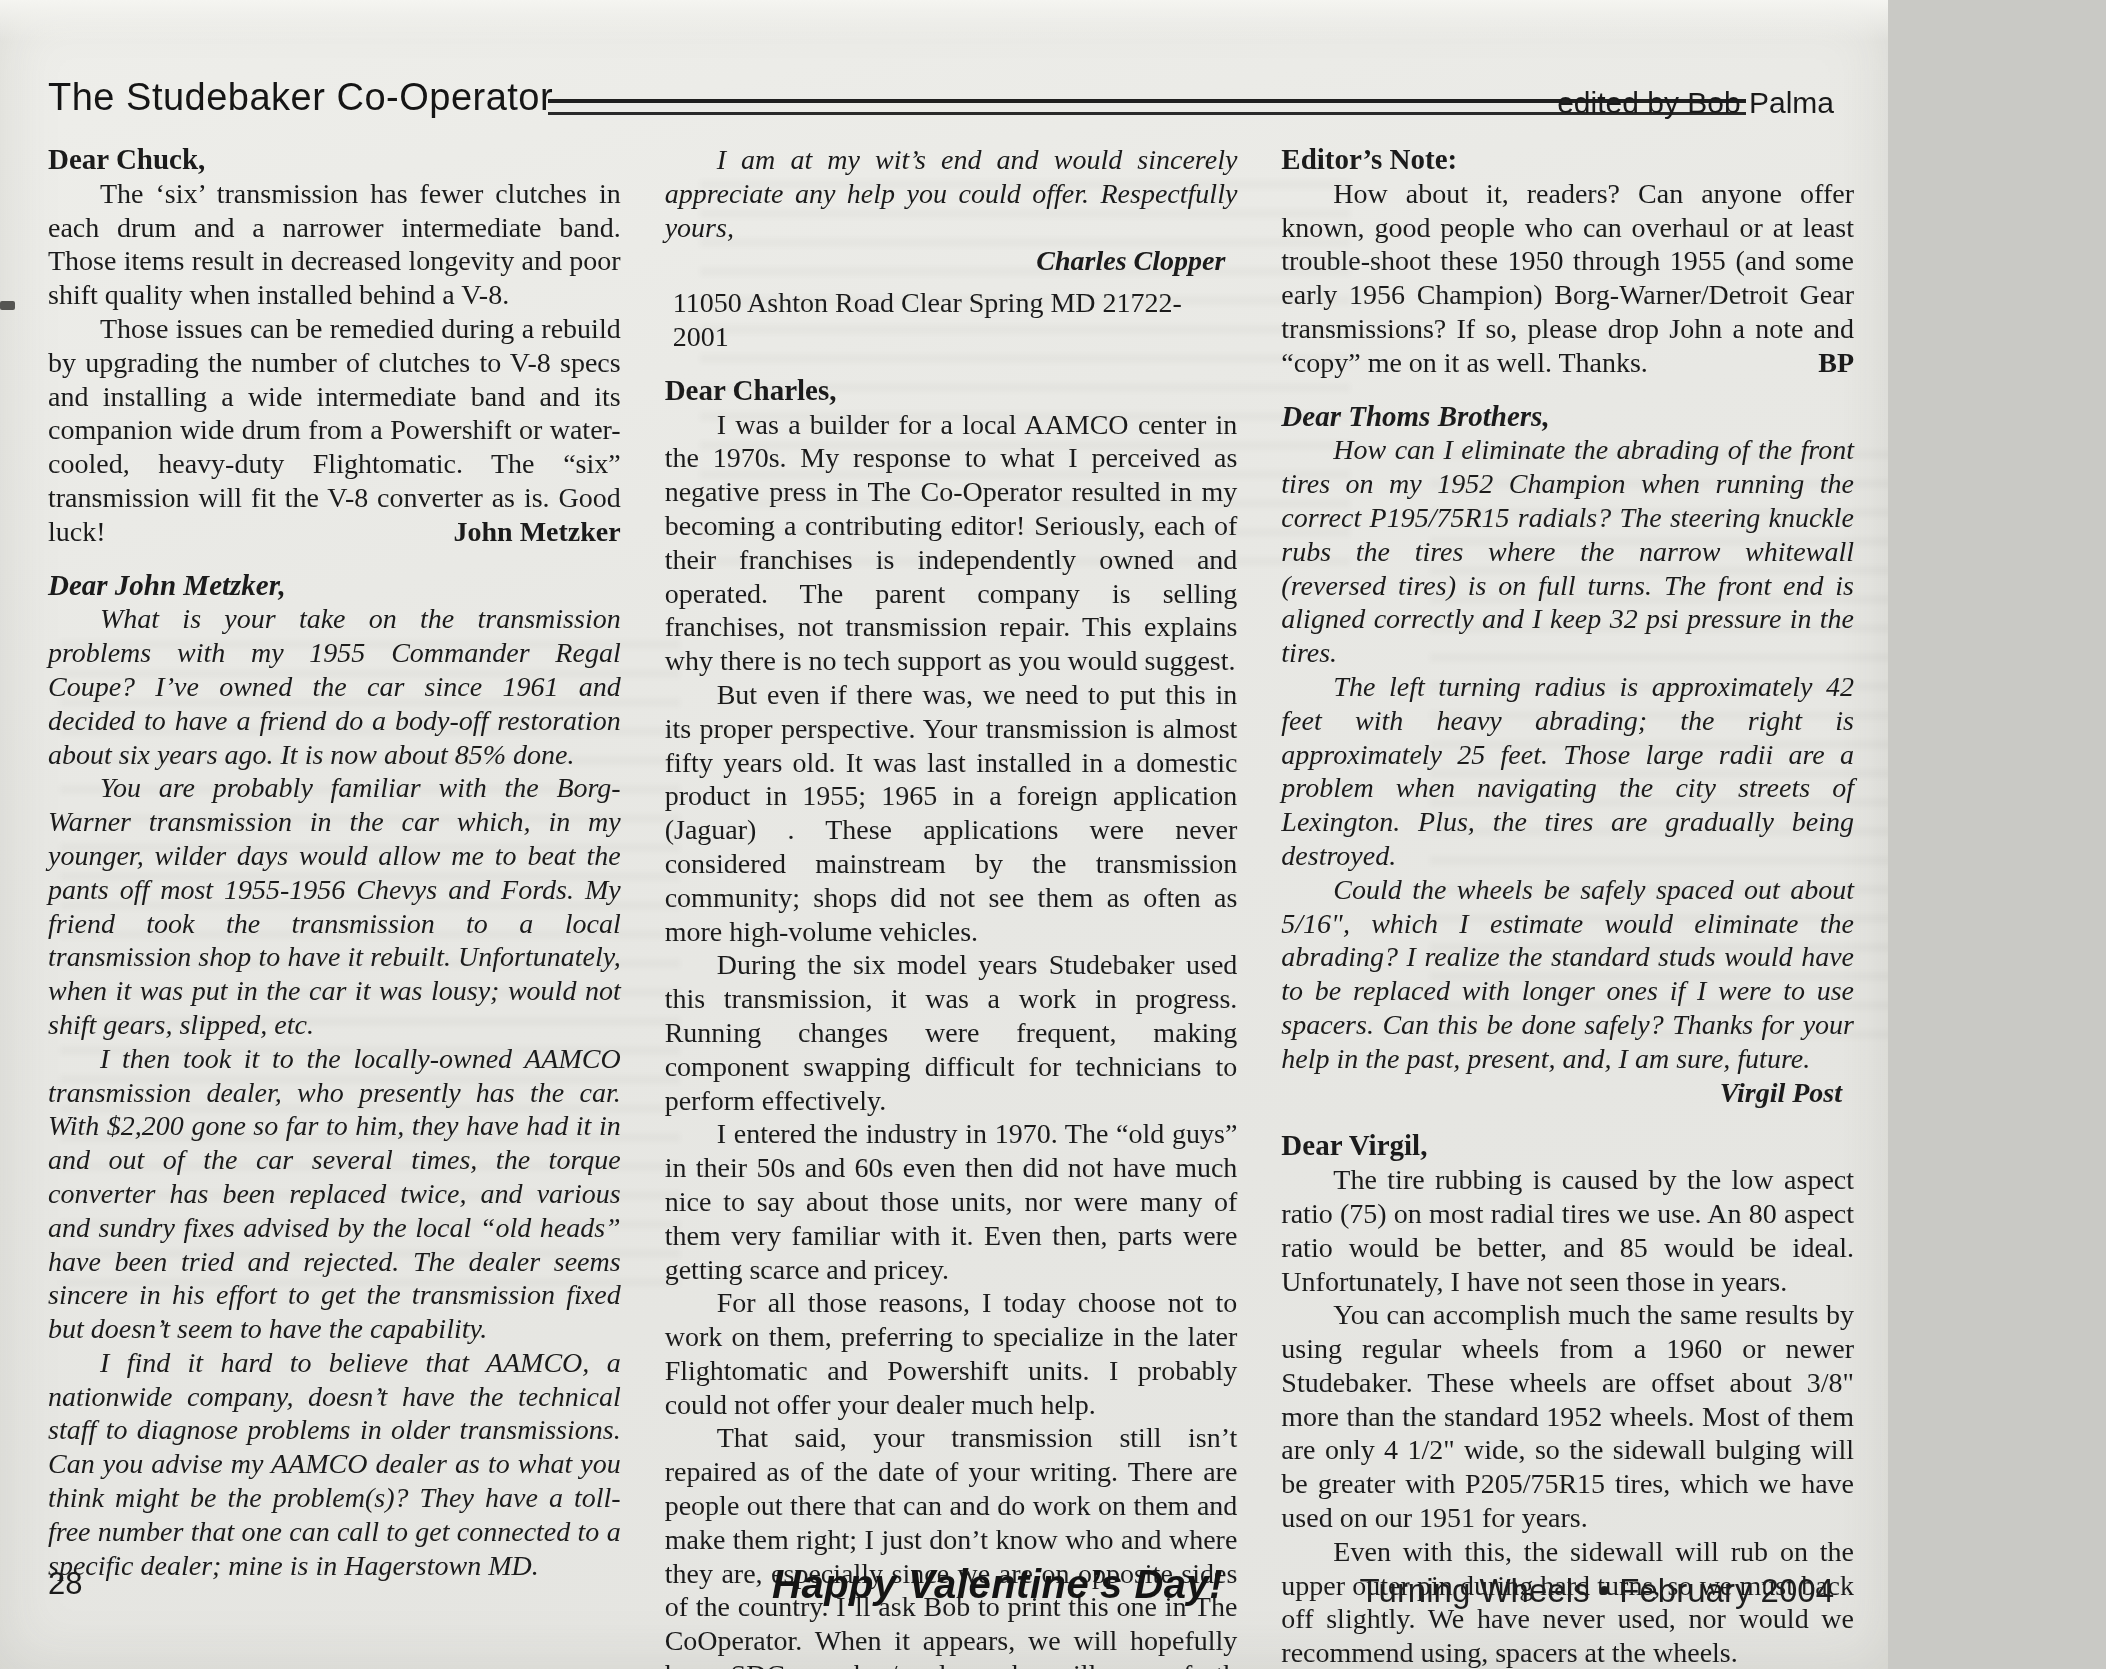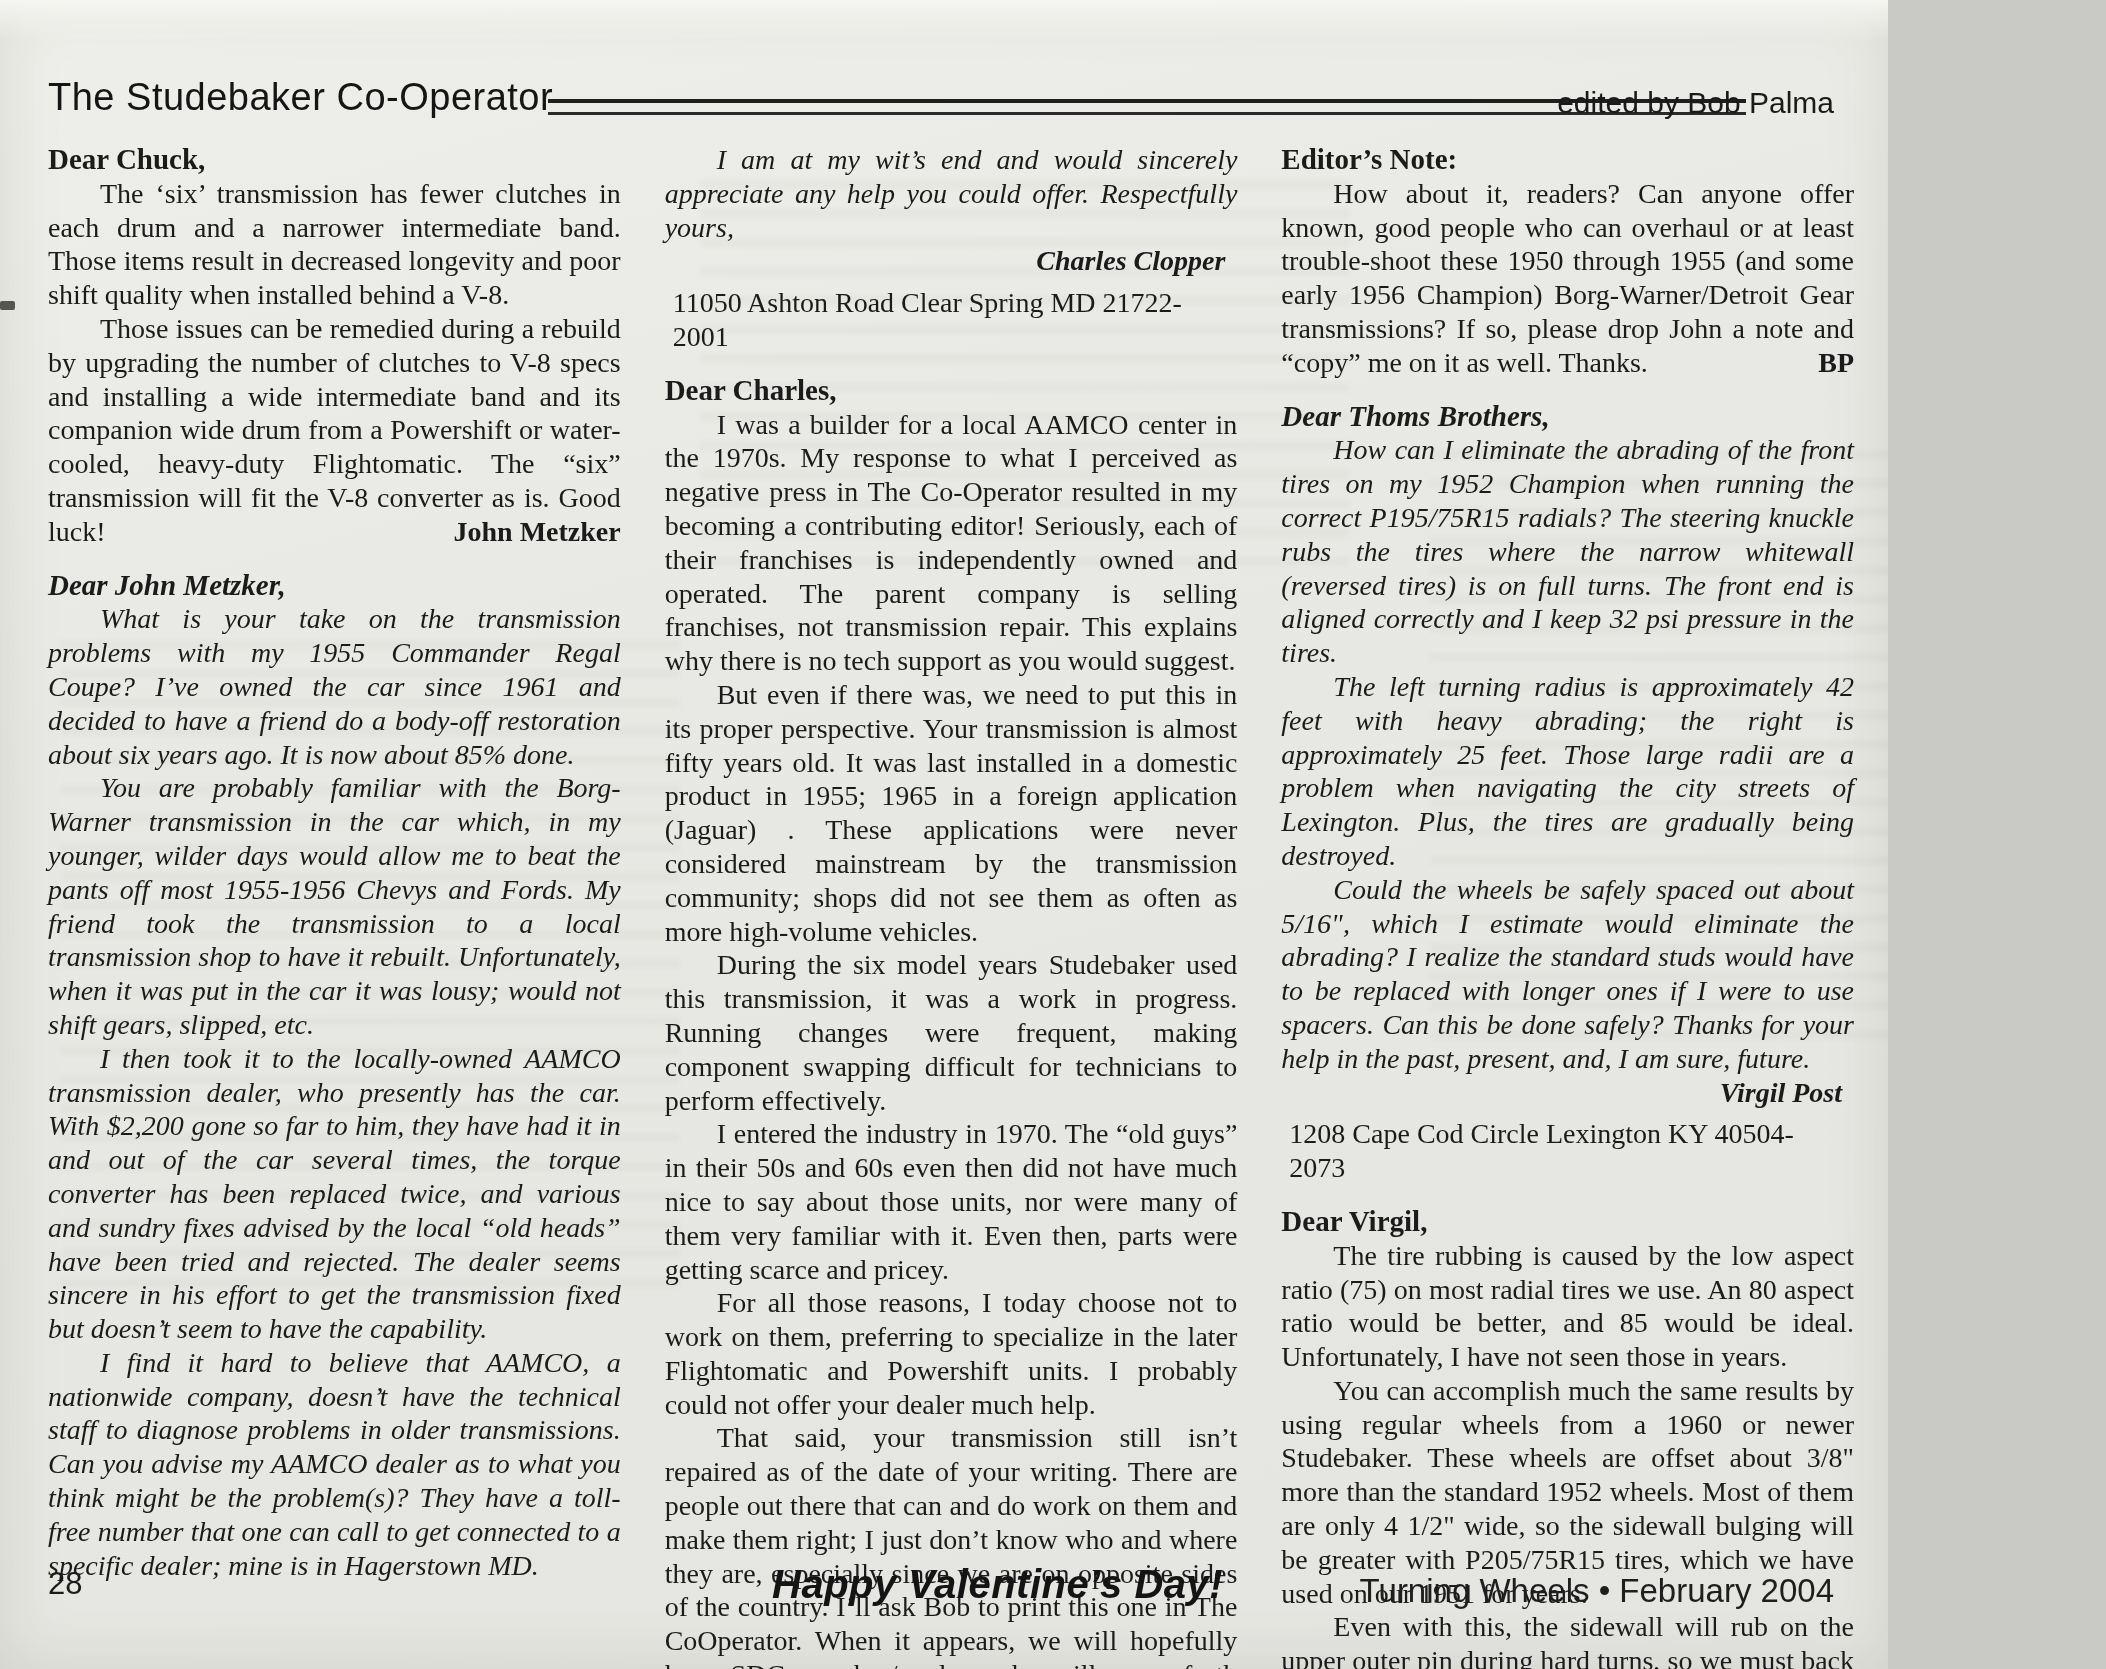--- a/index.html
+++ b/index.html
@@ -198,21 +198,20 @@
 
     <section class="col">
       <h2 class="sal first">Editor’s Note:</h2>
       <p class="para"><span>How about it, readers? Can anyone offer known, good people who can overhaul or at least trouble-shoot these 1950 through 1955 (and some early 1956 Champion) Borg-Warner/Detroit Gear transmissions? If so, please drop John a note and “copy” me on it as well. Thanks.</span><span class="sig-inline">BP</span></p>
 
       <h2 class="sal it">Dear Thoms Brothers,</h2>
       <p class="para it">How can I eliminate the abrading of the front tires on my 1952 Champion when running the correct P195/75R15 radials? The steering knuckle rubs the tires where the narrow whitewall (reversed tires) is on full turns. The front end is aligned correctly and I keep 32 psi pressure in the tires.</p>
       <p class="para it">The left turning radius is approximately 42 feet with heavy abrading; the right is approximately 25 feet. Those large radii are a problem when navigating the city streets of Lexington. Plus, the tires are gradually being destroyed.</p>
       <p class="para it">Could the wheels be safely spaced out about 5/16", which I estimate would eliminate the abrading? I realize the standard studs would have to be replaced with longer ones if I were to use spacers. Can this be done safely? Thanks for your help in the past, present, and, I am sure, future.</p>
       <div class="sig-right it">Virgil Post</div>
-      <div class="address">1208 Cape Cod Circle  Lexington KY 40504-2073</div>
 
       <h2 class="sal">Dear Virgil,</h2>
       <p class="para">The tire rubbing is caused by the low aspect ratio (75) on most radial tires we use. An 80 aspect ratio would be better, and 85 would be ideal. Unfortunately, I have not seen those in years.</p>
       <p class="para">You can accomplish much the same results by using regular wheels from a 1960 or newer Studebaker. These wheels are offset about 3/8" more than the standard 1952 wheels. Most of them are only 4 1/2" wide, so the sidewall bulging will be greater with P205/75R15 tires, which we have used on our 1951 for years.</p>
       <p class="para">Even with this, the sidewall will rub on the upper outer pin during hard turns, so we must back off slightly. We have never used, nor would we recommend using, spacers at the wheels.</p>
     </section>
   </div>
 
   <div class="page-num">28</div>
   <div class="valentine">Happy Valentine’s Day!</div>

